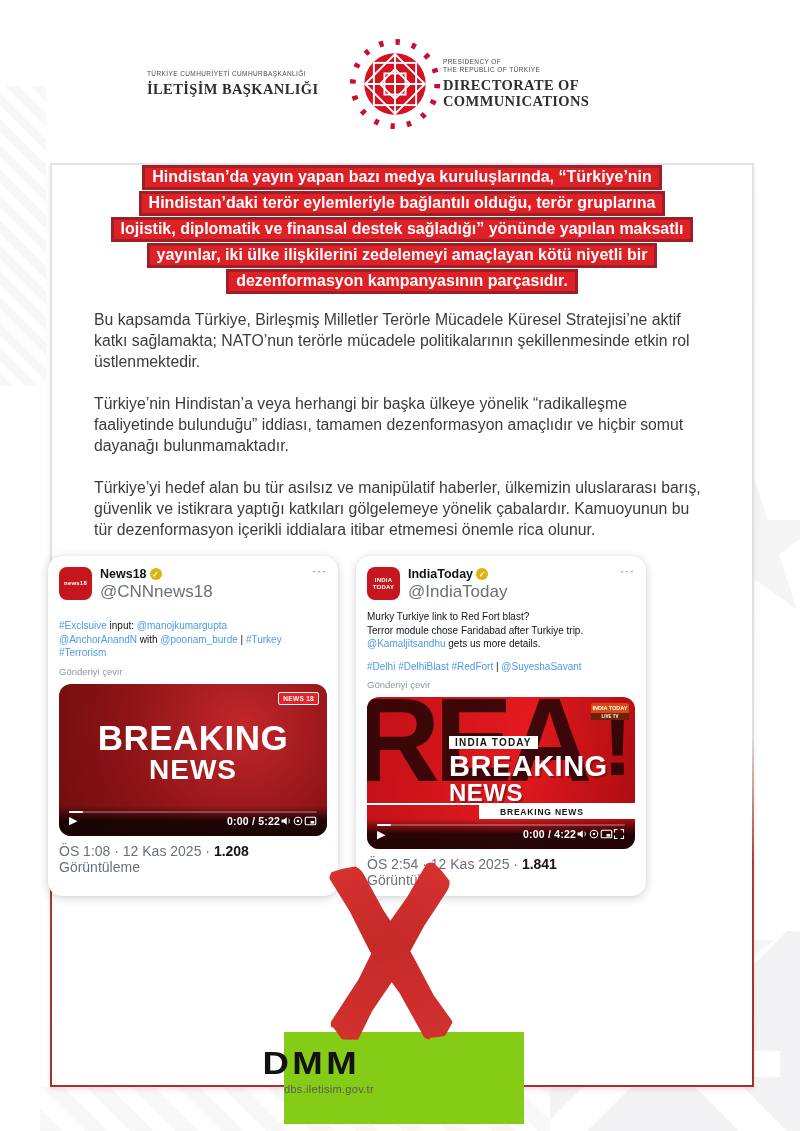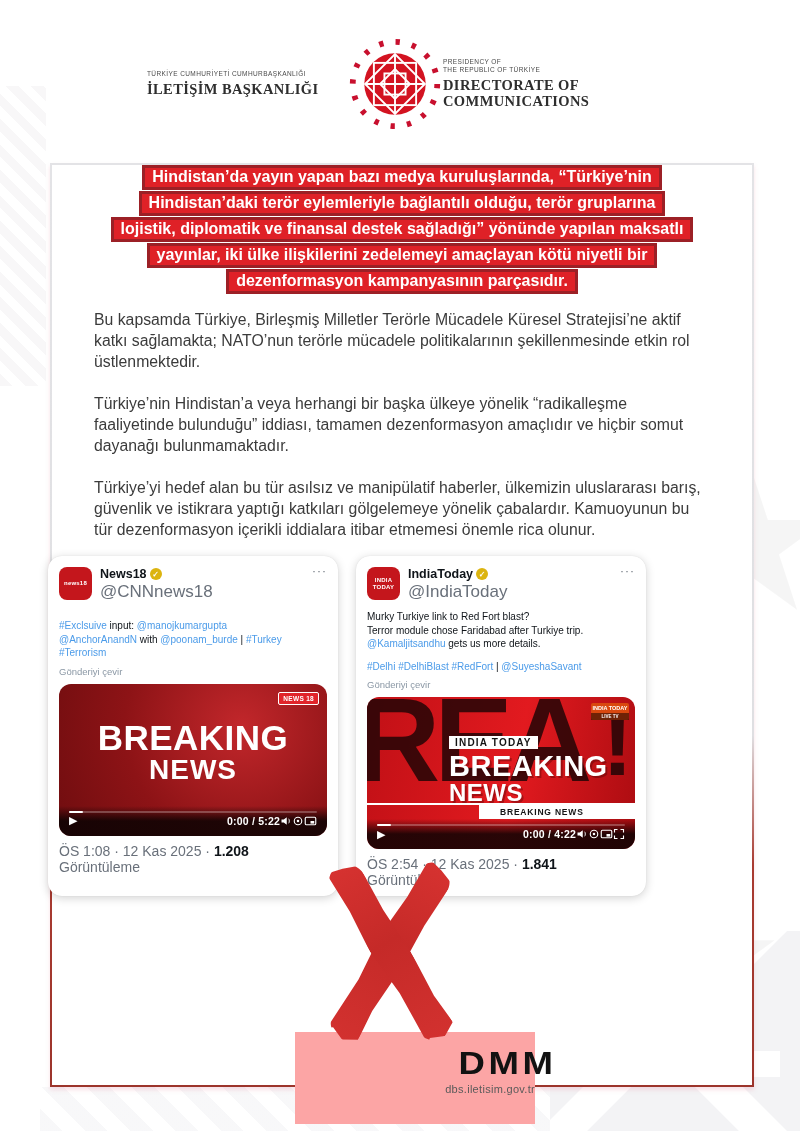--- a/index.html
+++ b/index.html
@@ -105,22 +105,22 @@
   
   .x-stamp{position:absolute;left:316px;top:858px;width:150px;height:188px;z-index:40;}
   .x-arm{position:absolute;left:50%;top:-6px;bottom:-6px;width:35px;margin-left:-18px;
      background:linear-gradient(180deg,#d63230 0%,#c52a28 45%,#d2312f 100%);
      border-radius:14px 20px 10px 18px;
      clip-path:polygon(8% 0,55% 2%,100% 5%,94% 30%,100% 55%,92% 80%,100% 96%,60% 100%,20% 97%,6% 99%,12% 70%,0 45%,10% 22%);}
   .x-arm.a{transform:rotate(31deg);}
   .x-arm.b{transform:rotate(-31deg);}
 
   
-  .footer{position:absolute;left:295px;top:1032px;width:240px;height:92px;background:#fca5a5;
-      z-index:6;text-align:right;}
+  .footer{position:absolute;left:284px;top:1032px;width:240px;height:92px;background:#84cc16;
+      z-index:6;text-align:left;}
   .dmm{font-size:31px;font-weight:800;letter-spacing:3px;color:#121212;
       transform:scaleX(1.18);transform-origin:center;margin-top:14px;}
   .dmm-url{font-size:11px;color:#5a5a5a;margin-top:1px;letter-spacing:.3px;}
 </style>
 </head>
 <body>
 
 <div class="page">
 
   <div class="deco deco-tl"></div>

